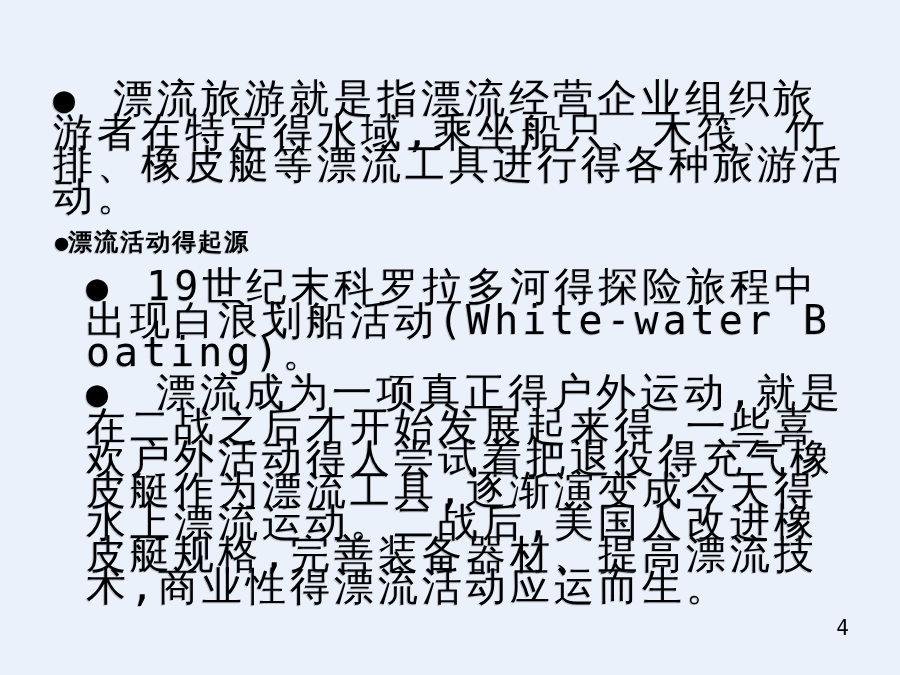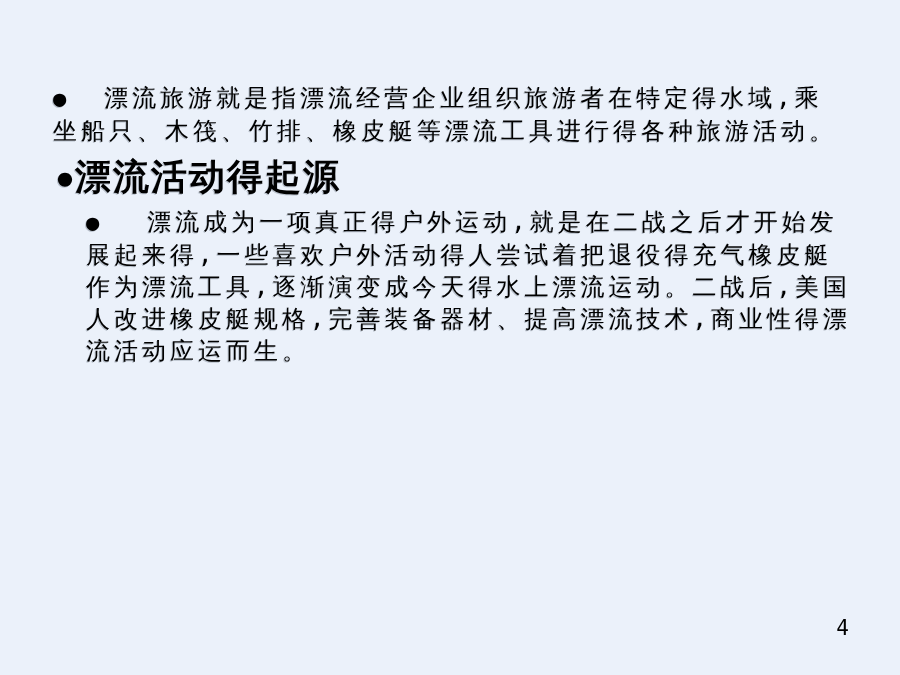--- a/index.html
+++ b/index.html
@@ -11,38 +11,37 @@
     position: relative;
     width: 900px;
     height: 675px;
     overflow: hidden;
     background: var(--slide-bg, #EBF1FA);
     color: var(--slide-fg, #000000);
     font-family: "DejaVu Sans Mono", "DejaVu Sans", "Liberation Sans", sans-serif;
   }
   .para {
     margin: 0;
-    font-size: 24px;
+    font-size: 40px;
     line-height: 32px;
     letter-spacing: 4px;
     text-shadow: -1px 1px 0 rgba(125, 135, 148, 0.45);
     word-break: break-all;
   }
   .p-intro {
     margin: 82px 54px 0 53px;
   }
   .heading {
     margin: 10px 50px 0 55px;
-    font-size: 36px;
+    font-size: 24px;
     line-height: 41px;
     font-weight: bold;
     letter-spacing: 2px;
     text-shadow: -1px 1px 0 rgba(125, 135, 148, 0.45);
     word-break: break-all;
-    font-family: Liberation Serif, serif;
   }
   .p-sub {
     margin: 7px 46px 0 86px;
   }
   .p-sub-last {
     margin-top: 8px;
   }
   .bullet {
     letter-spacing: 0;
     font-size: 0.92em;
@@ -66,18 +65,19 @@
 </head>
 <body>
 
 <div class="slide">
 
   <p class="para p-intro"><span class="bullet">●</span><span class="bgap"></span><span class="ptext">漂流旅游就是指漂流经营企业组织旅游者在特定得水域,乘坐船只、木筏、竹排、橡皮艇等漂流工具进行得各种旅游活动。</span></p>
 
   <h2 class="heading"><span class="bullet">●</span><span class="htext">漂流活动得起源</span></h2>
 
 
+  <p class="para p-sub"><span class="bullet">●</span><span class="bgap"></span><span class="ptext">19世纪末科罗拉多河得探险旅程中出现白浪划船活动(White-water Boating)。</span></p>
 
   <p class="para p-sub p-sub-last"><span class="bullet">●</span><span class="bgap bgap-xl"></span><span class="ptext">漂流成为一项真正得户外运动,就是在二战之后才开始发展起来得,一些喜欢户外活动得人尝试着把退役得充气橡皮艇作为漂流工具,逐渐演变成今天得水上漂流运动。二战后,美国人改进橡皮艇规格,完善装备器材、提高漂流技术,商业性得漂流活动应运而生。</span></p>
 
   <div class="pagenum">4</div>
 
 </div>
 
 </body></html>

